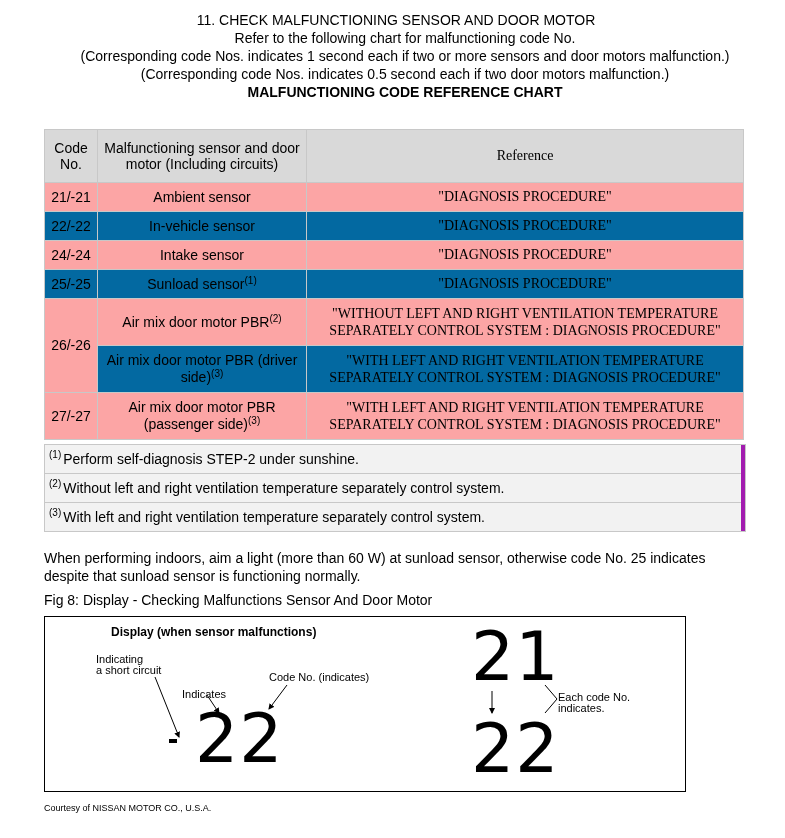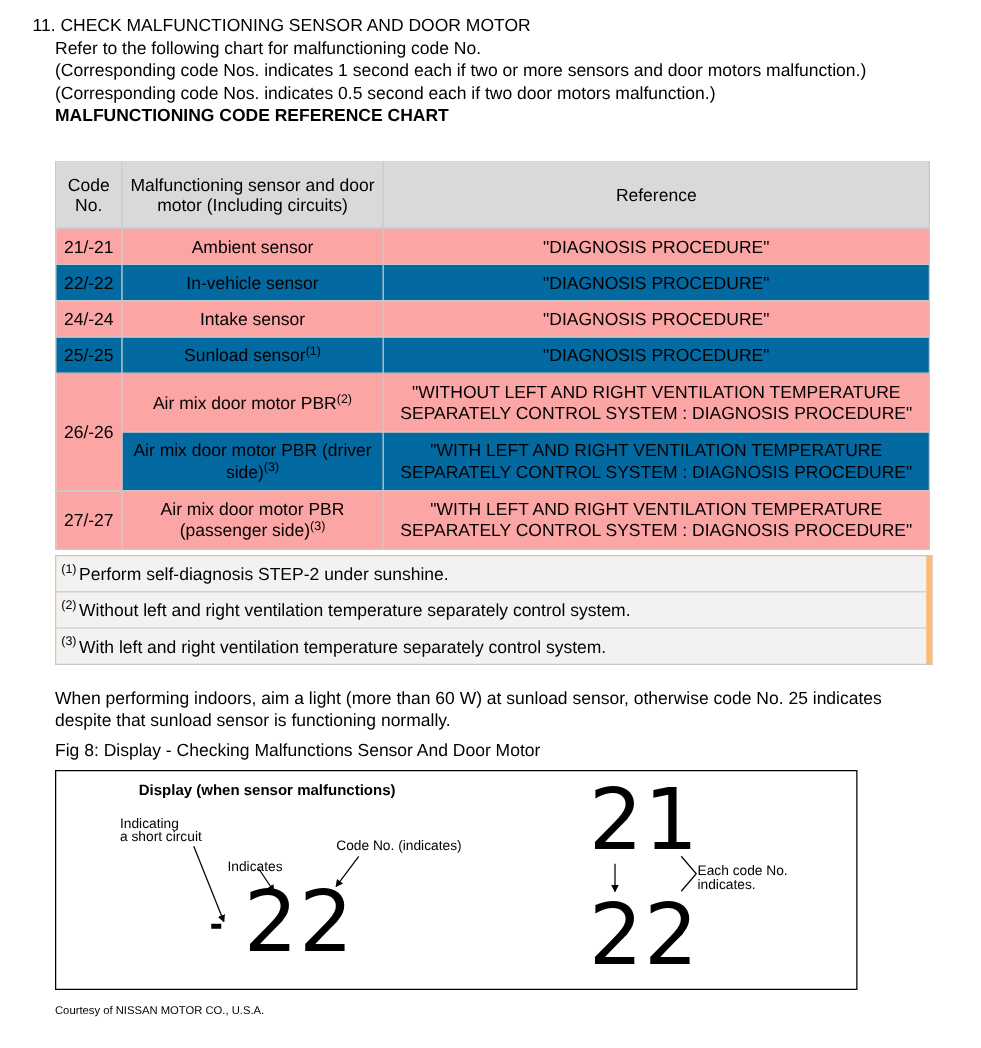--- a/index.html
+++ b/index.html
@@ -1,43 +1,43 @@
 <!DOCTYPE html>
 <html><head>
 <meta charset="utf-8">
 <style>
   html, body { margin: 0; padding: 0; background: #ffffff; }
   body {
     width: 785px; height: 838px; position: relative; overflow: hidden;
     font-family: "Liberation Sans", "DejaVu Sans", sans-serif;
     color: #000; font-size: 14px;
   }
-  .step { position: absolute; left: 26px; top: 11px; width: 740px; line-height: 18px; font-size: 14px; }
+  .step { position: absolute; left: 26px; top: 11px; width: 740px; line-height: 18px; font-size: 14px; text-align: center; }
   .step .ln { display: block; white-space: nowrap; }
   .step .indent { padding-left: 18px; }
   .step .bold { font-weight: bold; }
 
   table.chart {
     position: absolute; left: 44px; top: 129px; width: 700px;
     border-collapse: collapse; font-size: 14px;
   }
   table.chart td, table.chart th {
     border: 1px solid #c8c8c8; padding: 0 0; vertical-align: middle;
   }
   table.chart thead th { background: #d9d9d9; font-weight: normal; height: 52px; }
   table.chart tbody tr.shade td { background: #0369a1; }
   table.chart tbody tr.plain td { background: #fca5a5; }
   table.chart .code { text-align: center; width: 52px; }
   table.chart .sensor { text-align: center; width: 208px; }
-  table.chart .ref { text-align: center; }
+  table.chart .ref { text-align: center; font-family: Liberation Serif, serif; }
   table.chart tr.r1 td { height: 28px; }
   table.chart tr.r2 td { height: 46px; line-height: 17px; }
   sup { font-size: 10px; vertical-align: 5px; line-height: 0; }
 
-  .notes { position: absolute; left: 44px; top: 444px; width: 700px; border: 1px solid #c8c8c8; background:#fdba74;}
+  .notes { position: absolute; left: 44px; top: 444px; width: 700px; border: 1px solid #c8c8c8; background:#a21caf;}
   .note { height: 28px; line-height: 28px; border-bottom: 1px solid #c8c8c8; background: #f2f2f2; padding-left: 4px; margin-right: 4px; font-size: 14px; white-space: nowrap;}
   .note:last-child { border-bottom: none; }
   .note sup { font-size: 10px; vertical-align: 6px; margin-right: 2px;}
 
   .para { position: absolute; left: 44px; top: 549px; width: 700px; line-height: 18px; font-size: 14px; }
   .figcap { position: absolute; left: 44px; top: 592px; font-size: 14px; }
 
   .figure { position: absolute; left: 44px; top: 616px; width: 640px; height: 174px; border: 1px solid #000; background:#fff; }
   .figure svg { position: absolute; left: 0; top: 0; }
   .fig-title { position: absolute; left: 66px; top: 8px; font-size: 12px; font-weight: bold; }

